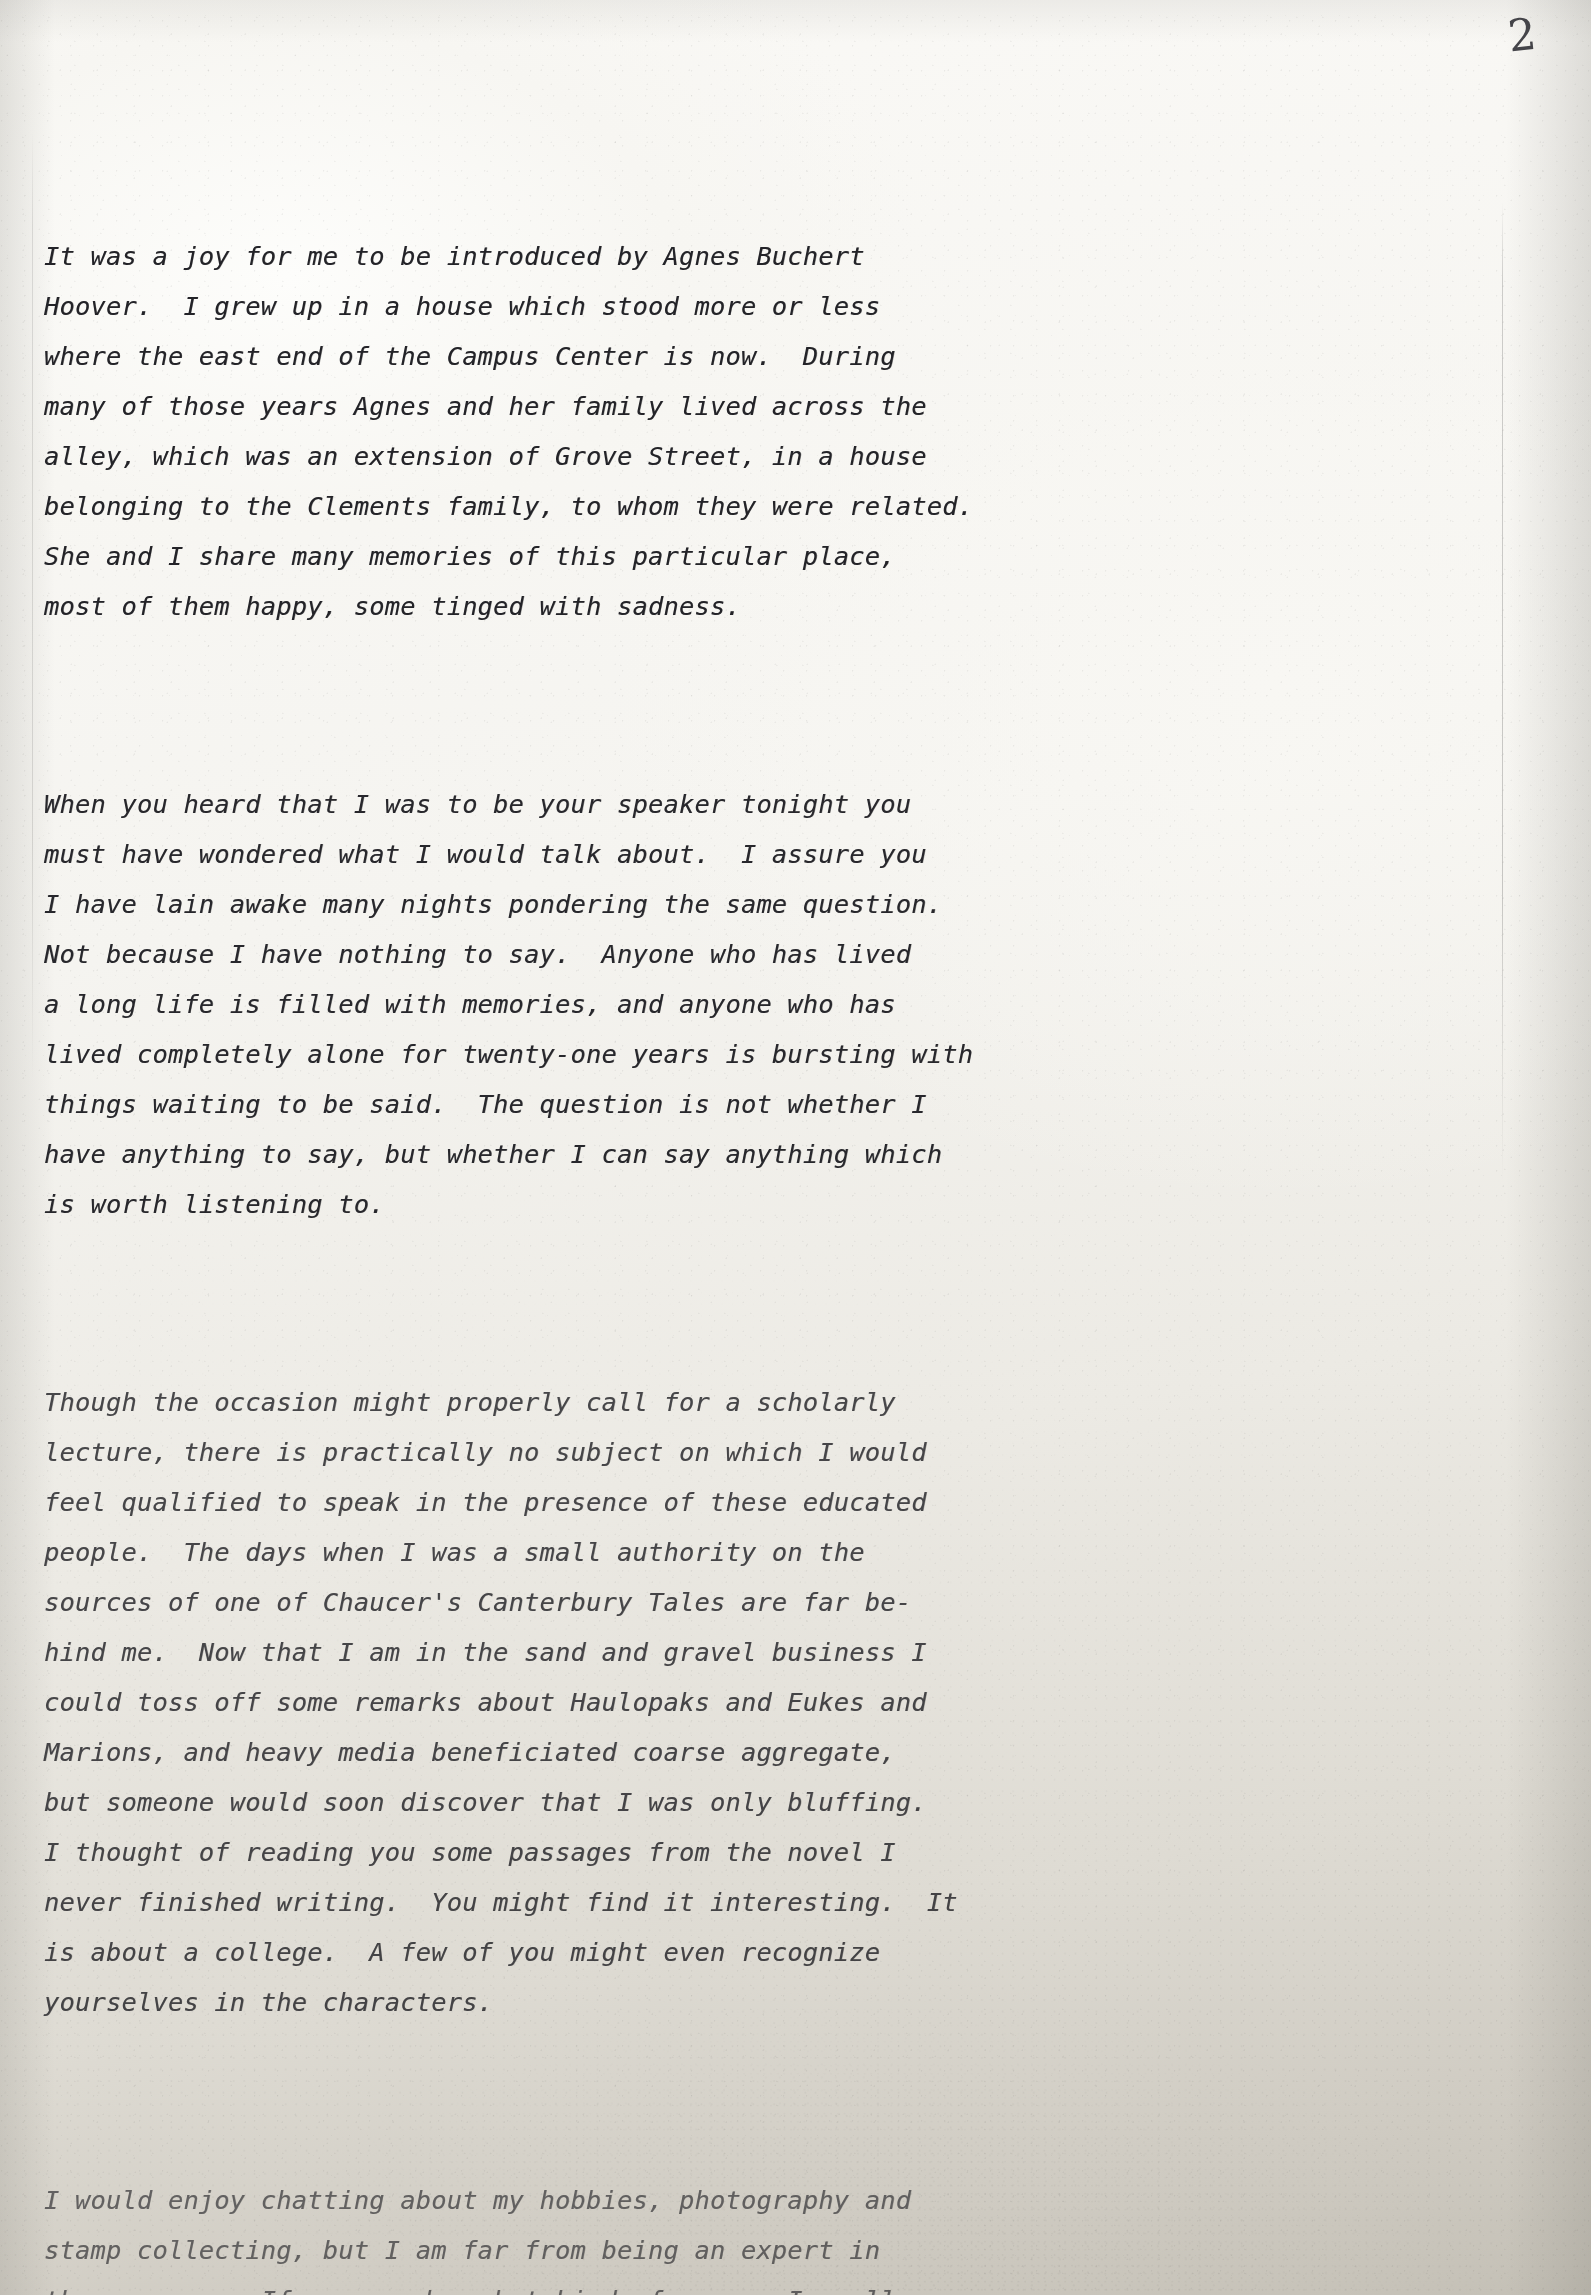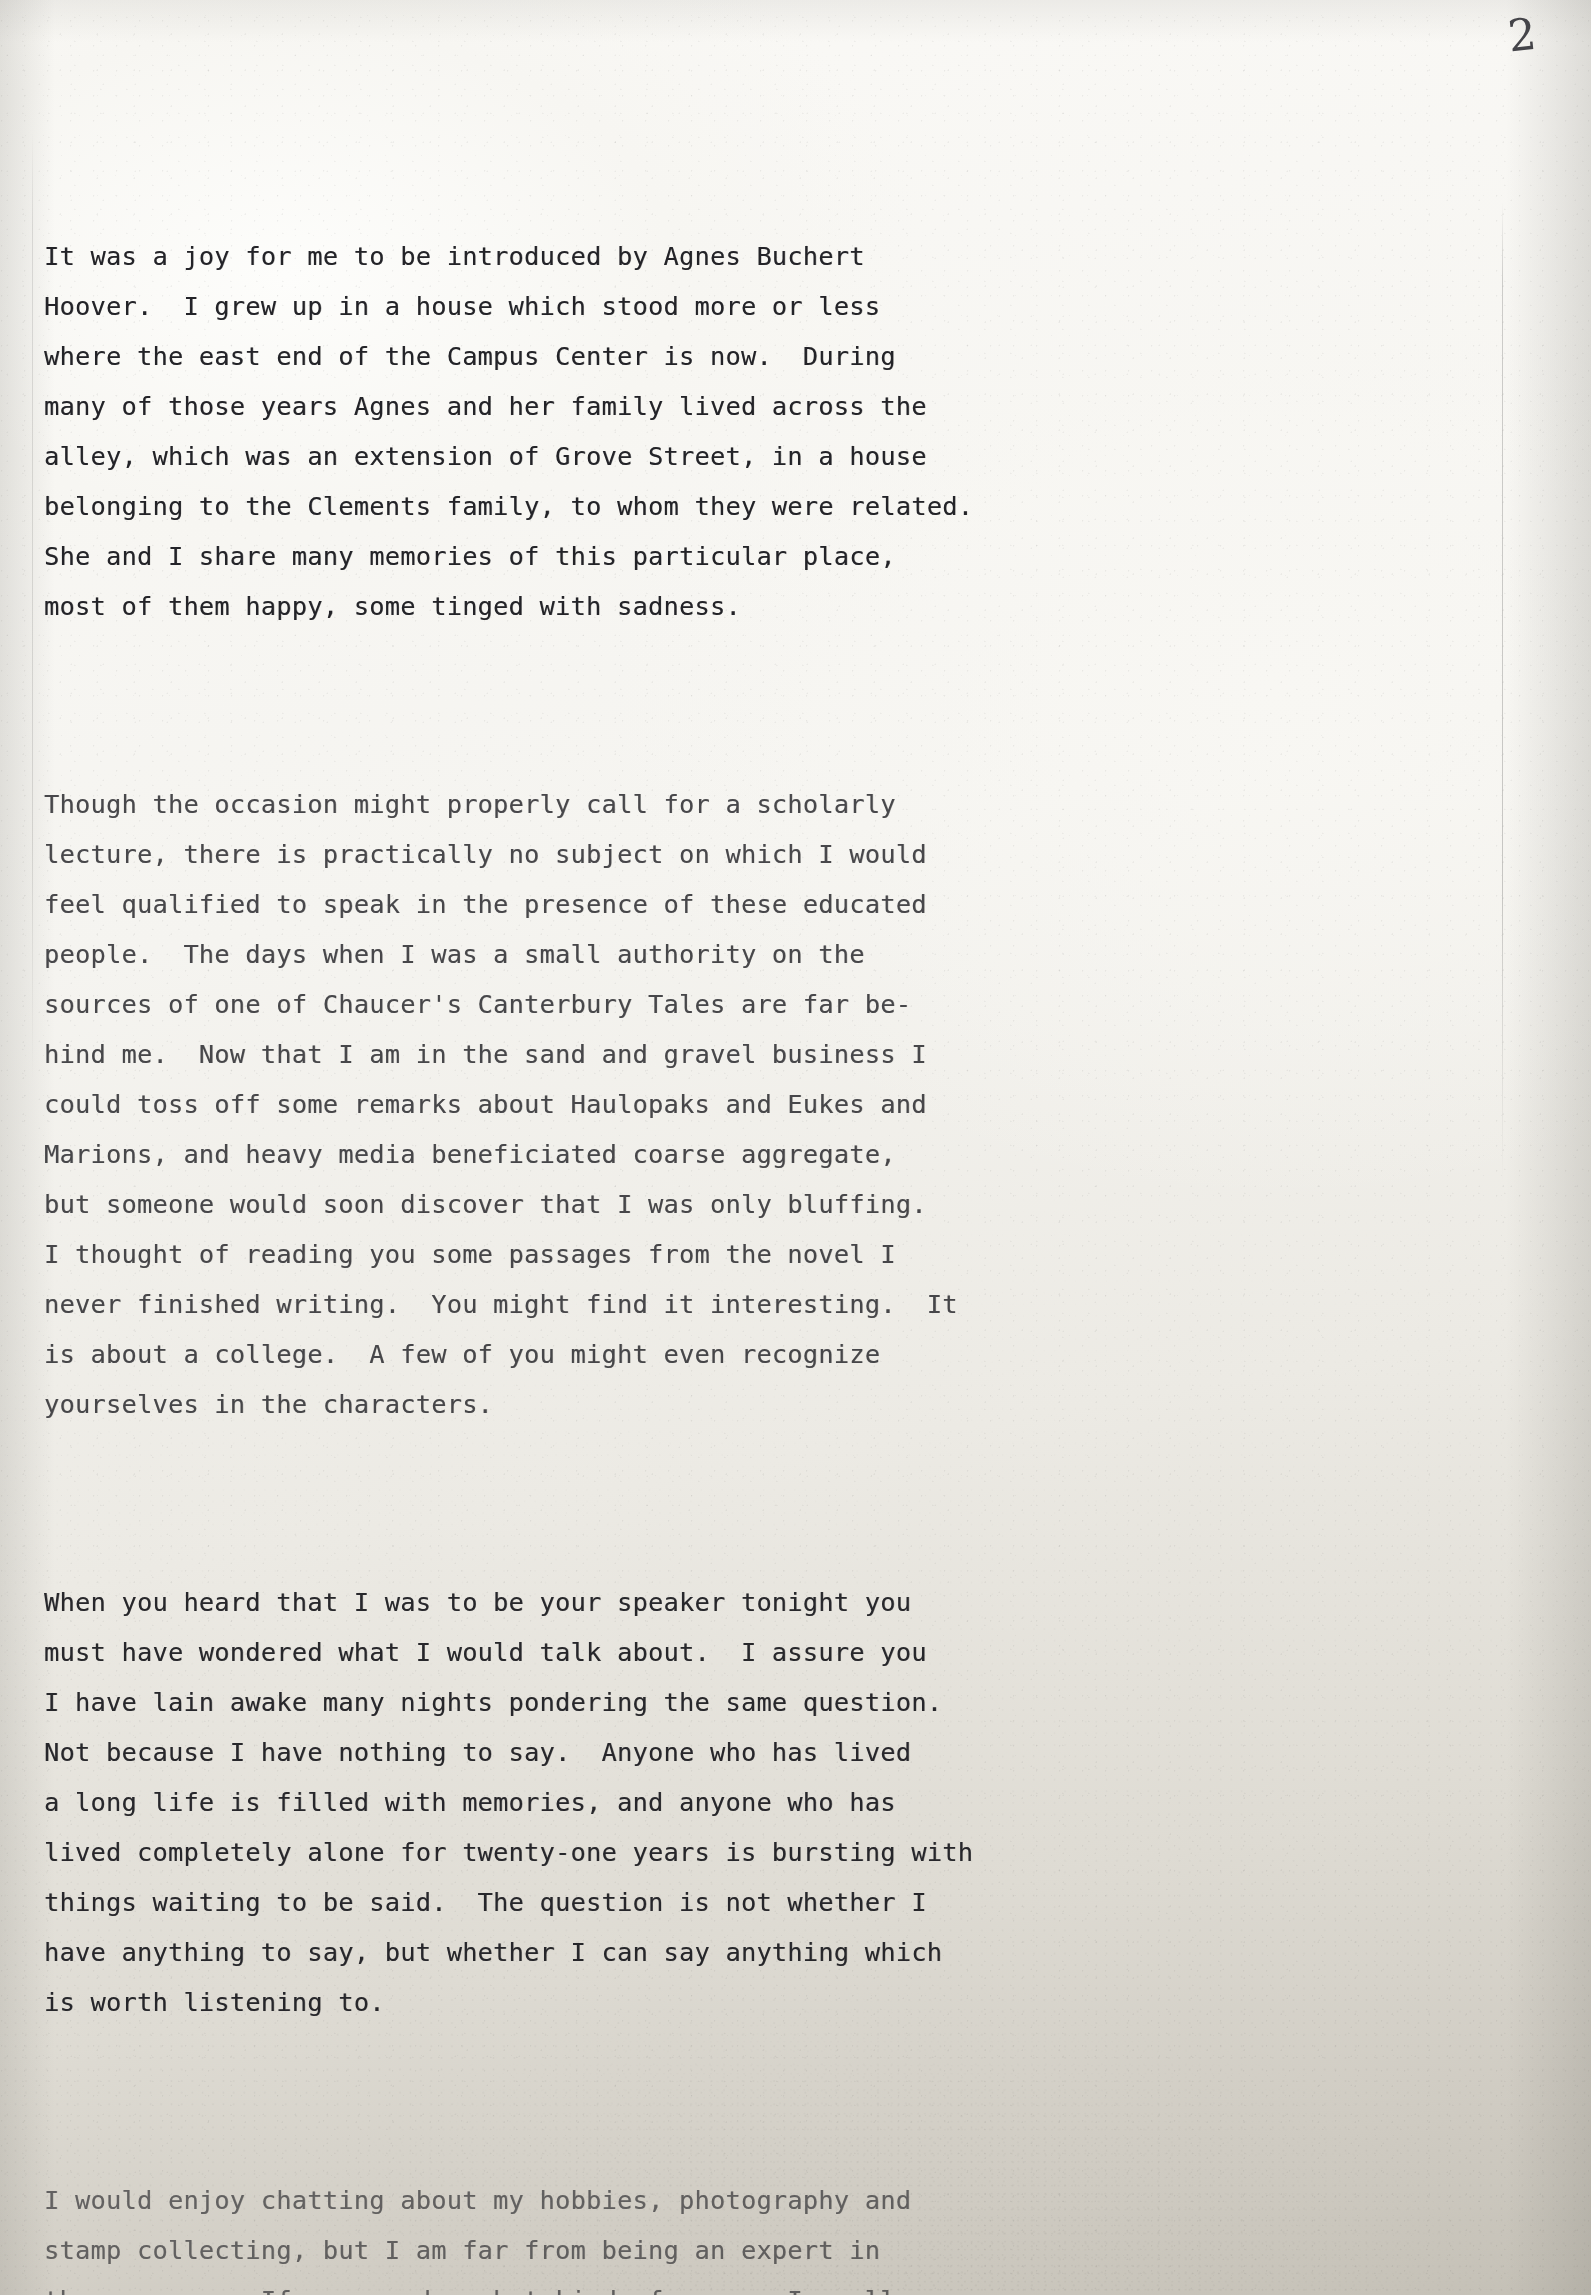--- a/index.html
+++ b/index.html
@@ -106,20 +106,21 @@
     line-height: 50px;
     letter-spacing: 0.2px;
     color: #1d1d22;
     white-space: pre-wrap;
     text-shadow: 0.4px 0.2px 0.4px rgba(40,40,40,0.45);
   }
 
   .para {
     margin: 0 0 48px 0;
     white-space: pre-wrap;
+    font-style: italic;
   }
   .para:last-child { margin-bottom: 0; }
 
   
   .ink-1 { opacity: 0.97; }
   .ink-2 { opacity: 0.95; }
   .ink-3 { opacity: 0.80; filter: blur(0.1px); }
   .ink-4 { opacity: 0.62; filter: blur(0.2px); }
 </style>
 </head>
@@ -139,42 +140,42 @@
 
   <div class="typescript">
     <p class="para ink-1">It was a joy for me to be introduced by Agnes Buchert
 Hoover.  I grew up in a house which stood more or less
 where the east end of the Campus Center is now.  During
 many of those years Agnes and her family lived across the
 alley, which was an extension of Grove Street, in a house
 belonging to the Clements family, to whom they were related.
 She and I share many memories of this particular place,
 most of them happy, some tinged with sadness.</p>
+    <p class="para ink-2">When you heard that I was to be your speaker tonight you
+must have wondered what I would talk about.  I assure you
+I have lain awake many nights pondering the same question.
+Not because I have nothing to say.  Anyone who has lived
+a long life is filled with memories, and anyone who has
+lived completely alone for twenty-one years is bursting with
+things waiting to be said.  The question is not whether I
+have anything to say, but whether I can say anything which
+is worth listening to.</p>
     <p class="para ink-3">Though the occasion might properly call for a scholarly
 lecture, there is practically no subject on which I would
 feel qualified to speak in the presence of these educated
 people.  The days when I was a small authority on the
 sources of one of Chaucer's Canterbury Tales are far be-
 hind me.  Now that I am in the sand and gravel business I
 could toss off some remarks about Haulopaks and Eukes and
 Marions, and heavy media beneficiated coarse aggregate,
 but someone would soon discover that I was only bluffing.
 I thought of reading you some passages from the novel I
 never finished writing.  You might find it interesting.  It
 is about a college.  A few of you might even recognize
 yourselves in the characters.</p>
-    <p class="para ink-2">When you heard that I was to be your speaker tonight you
-must have wondered what I would talk about.  I assure you
-I have lain awake many nights pondering the same question.
-Not because I have nothing to say.  Anyone who has lived
-a long life is filled with memories, and anyone who has
-lived completely alone for twenty-one years is bursting with
-things waiting to be said.  The question is not whether I
-have anything to say, but whether I can say anything which
-is worth listening to.</p>
     <p class="para ink-4">I would enjoy chatting about my hobbies, photography and
 stamp collecting, but I am far from being an expert in
 those areas.  If you wonder what kind of person I really am,
 I will tell you that I collect topical stamps, and my topics
 are ships and boats, horses, and skiing.  Which proves that
 in our private moments we are not entirely what we seem.</p>
   </div>
 
 </div>
 

